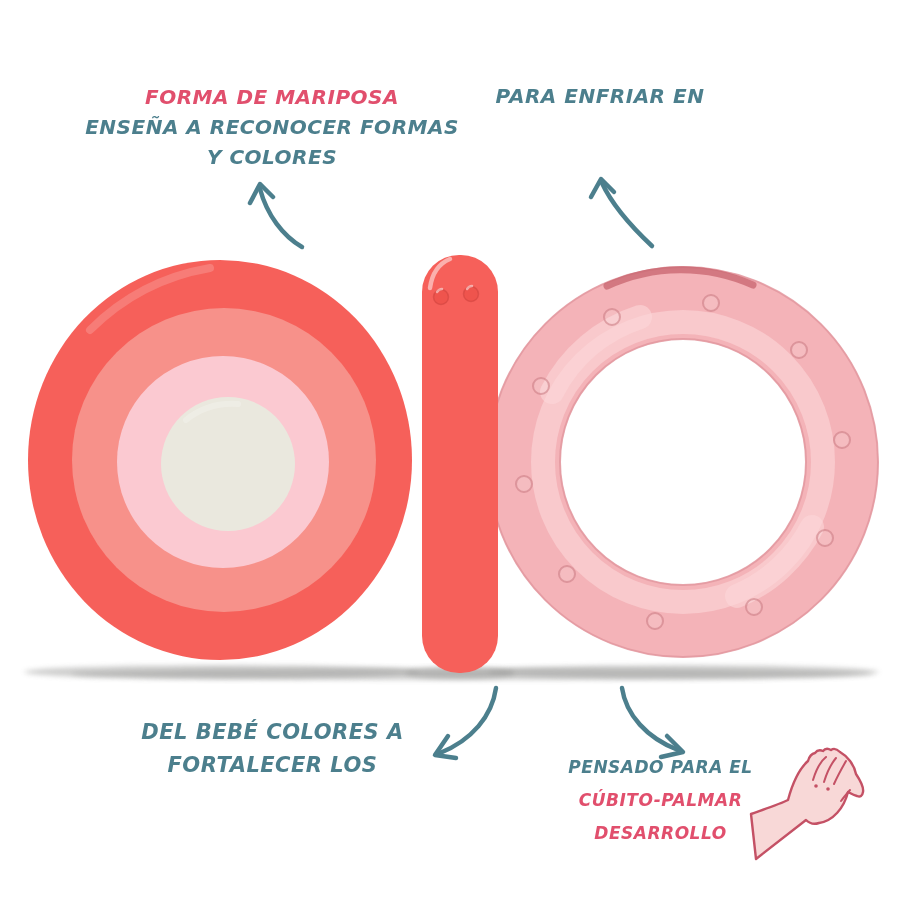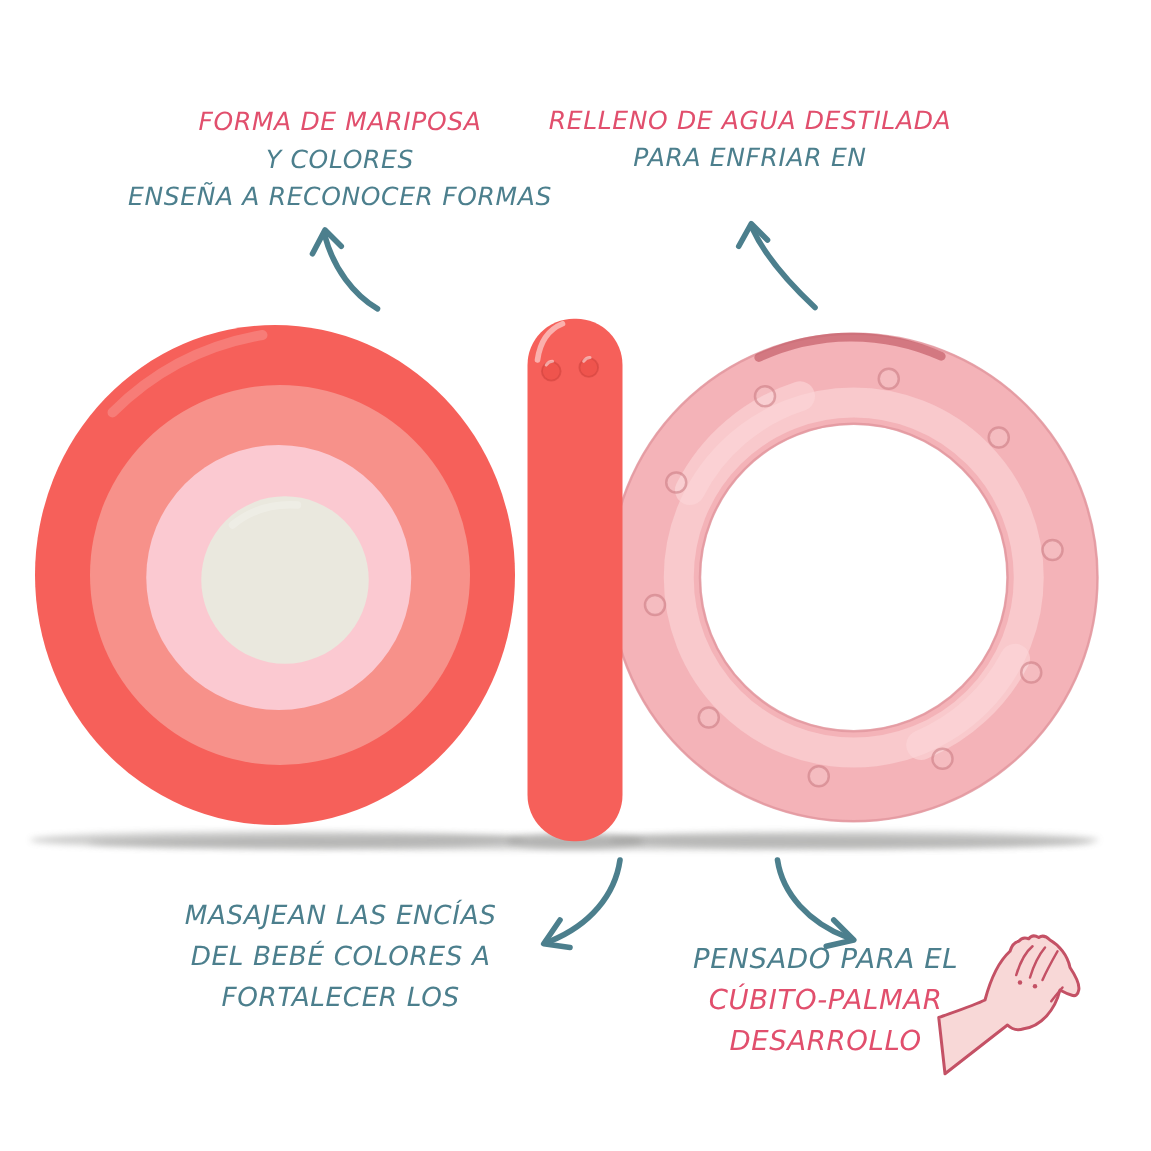--- a/index.html
+++ b/index.html
@@ -1,28 +1,28 @@
 <!DOCTYPE html>
 <html style="--accent-red: #e14f6d; --teal: #4c7f8d; --coral: #f6605a; --salmon: #f7918a; --pale-pink: #fbc9d1; --center-grey: #eae8de; --ring-pink: #f4b3b8; --ring-highlight: #fbd7d9; --hand-fill: #f8d8d7; --hand-outline: #c45165; --shadow-grey: #8e8e8c; --background: #ffffff;"><head>
 <meta charset="utf-8">
 <style>
   html,body{margin:0;padding:0;background:#fff;}
   .canvas{
     position:relative;width:921px;height:921px;background:#ffffff;overflow:hidden;
     font-family:"DejaVu Sans","Liberation Sans",sans-serif;
   }
   .scene{position:absolute;left:0;top:0;width:921px;height:921px;}
-  .annotation{position:absolute;text-align:center;font-weight:normal;font-style:italic;}
+  .annotation{position:absolute;text-align:center;font-weight:bold;font-style:italic;}
   .annotation .line{letter-spacing:.5px;white-space:nowrap;}
   .annotation .line[data-color="red"]{color:var(--accent-red);}
   .annotation .line[data-color="teal"]{color:var(--teal);}
   #block-tl{left:77px;top:82px;width:390px;font-size:20px;line-height:30px;}
   #block-tr{left:420px;top:81px;width:360px;font-size:20px;line-height:30px;}
   #block-bl{left:80px;top:716px;width:385px;font-size:21px;line-height:33px;}
-  #block-br{left:538px;top:751px;width:245px;font-size:22px;line-height:33px;text-align:center;}
+  #block-br{left:538px;top:751px;width:245px;font-size:17px;line-height:33px;text-align:center;}
   
   .disc-outer{fill:var(--coral);}
   .disc-salmon{fill:var(--salmon);}
   .disc-pale{fill:var(--pale-pink);}
   .disc-center{fill:var(--center-grey);}
   .bar-body{fill:var(--coral);}
   .nub{fill:#ef544d;stroke:rgba(197,62,57,.45);stroke-width:1.5;}
   .gloss{fill:none;stroke:rgba(255,255,255,.5);stroke-linecap:round;}
   .ring-band{fill:none;stroke:var(--ring-pink);stroke-width:73;}
   .ring-hl{fill:none;stroke:var(--ring-highlight);stroke-width:24;opacity:.6;}
@@ -128,31 +128,29 @@
       <path class="hand-line" d="M 94 52 C 97 42 101 34 106 28"></path>
       <path class="hand-line" d="M 104 54 C 108 45 112 38 116 31"></path>
       <path class="hand-line" d="M 120 60 Q 114 67 111 71"></path>
       <circle class="hand-dot" cx="86" cy="56" r="1.8"></circle>
       <circle class="hand-dot" cx="98" cy="59" r="1.8"></circle>
     </g>
   </svg>
 
   <div class="annotation" id="block-tl">
     <div class="line" data-color="red">FORMA DE MARIPOSA</div>
+    <div class="line" data-color="teal">ENSEÑA A RECONOCER FORMAS</div>
     <div class="line" data-color="teal">Y COLORES</div>
-    <div class="line" data-color="teal">ENSEÑA A RECONOCER FORMAS</div>
   </div>
 
   <div class="annotation" id="block-tr">
-    <div class="line" data-color="red">RELLENO DE AGUA DESTILADA</div>
     <div class="line" data-color="teal">PARA ENFRIAR EN</div>
   </div>
 
   <div class="annotation" id="block-bl">
-    <div class="line" data-color="teal">MASAJEAN LAS ENCÍAS</div>
     <div class="line" data-color="teal">DEL BEBÉ COLORES A</div>
     <div class="line" data-color="teal">FORTALECER LOS</div>
   </div>
 
   <div class="annotation" id="block-br">
     <div class="line" data-color="teal">PENSADO PARA EL</div>
     <div class="line" data-color="red">CÚBITO-PALMAR</div>
     <div class="line" data-color="red">DESARROLLO</div>
   </div>
 

